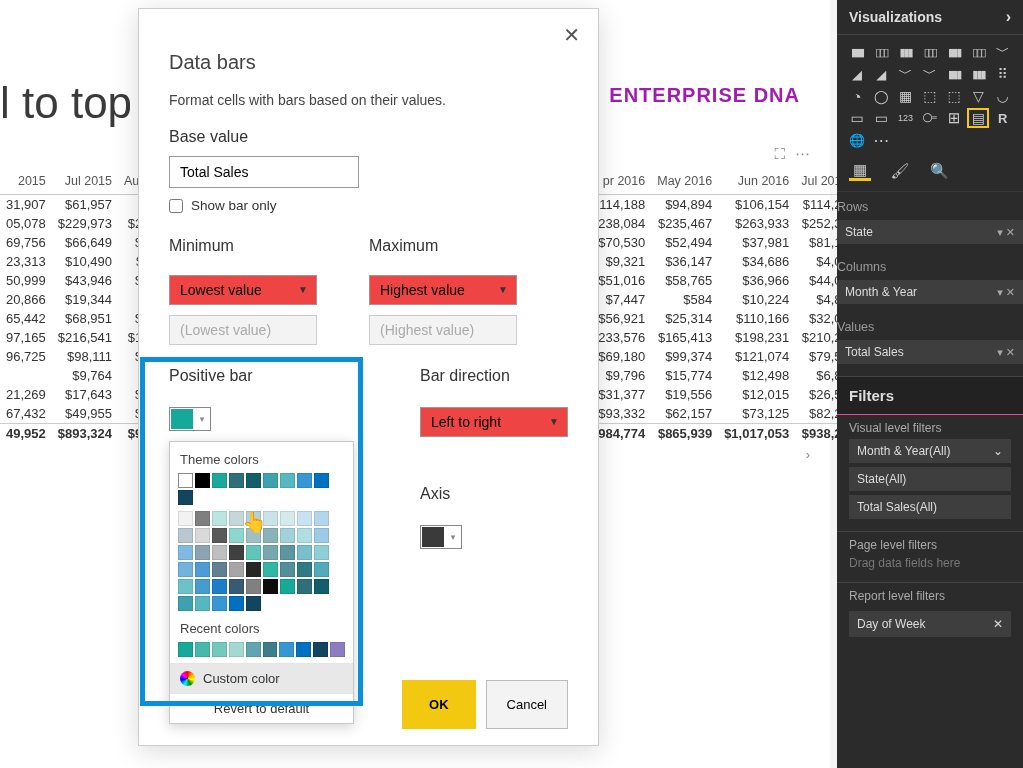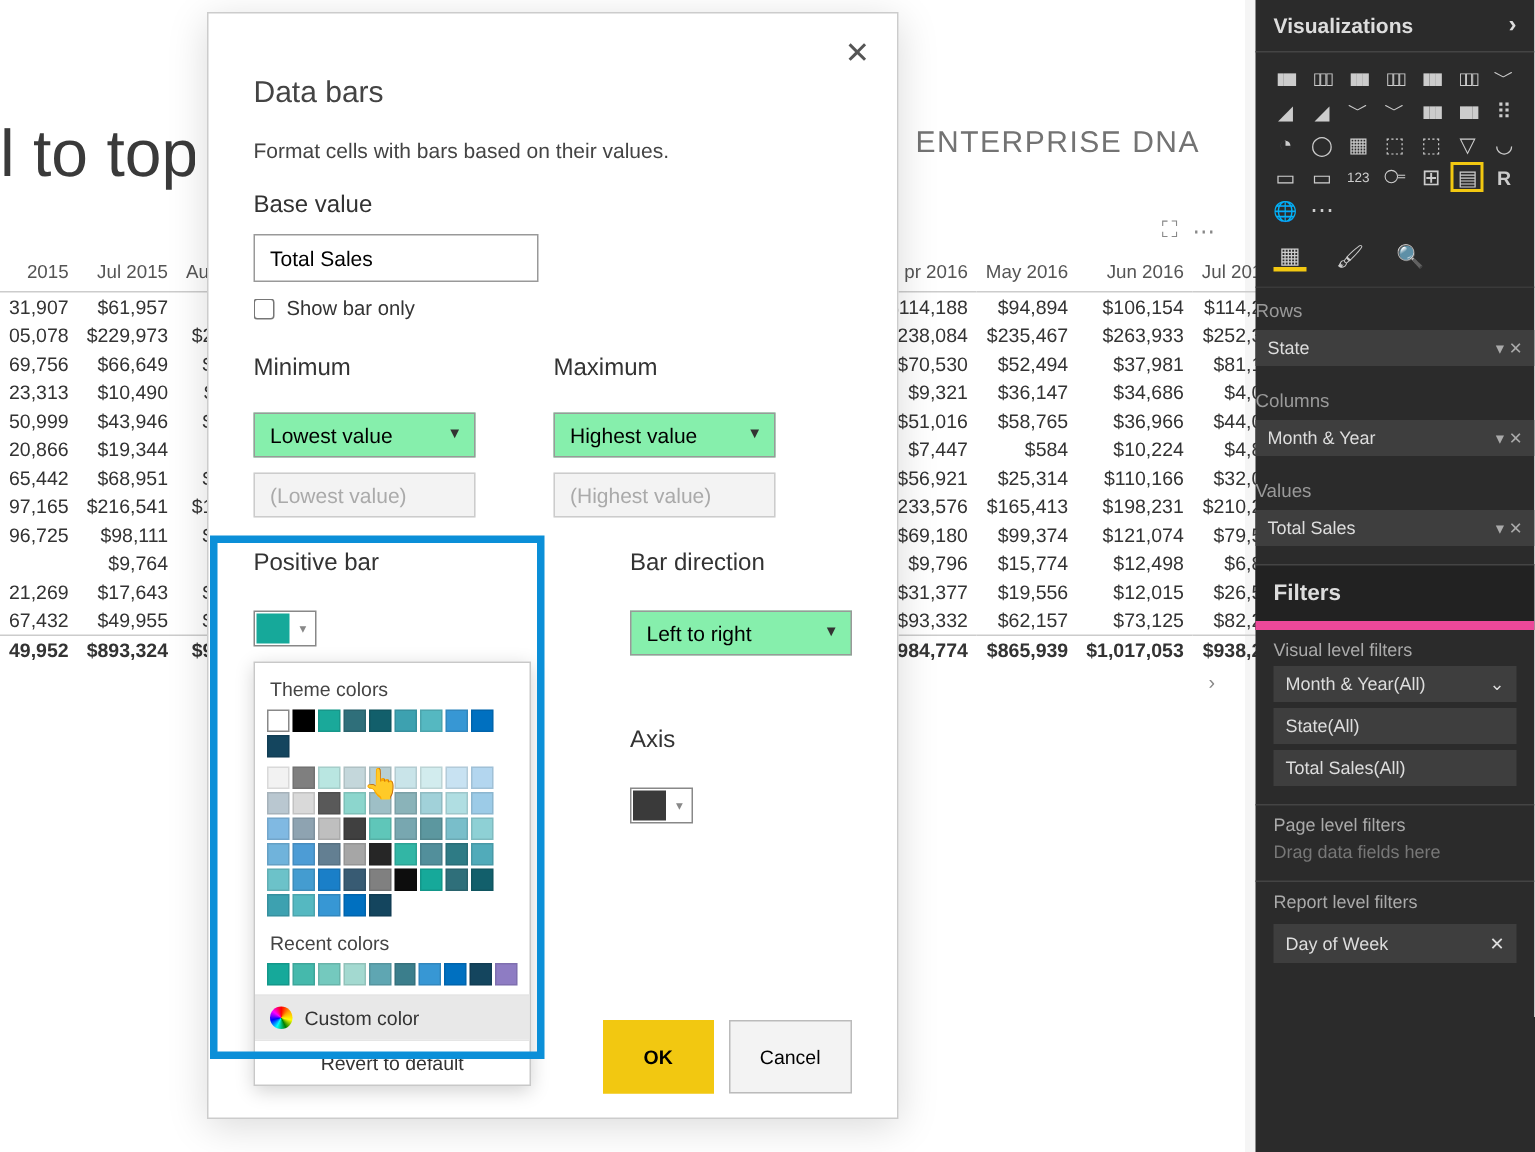--- a/index.html
+++ b/index.html
@@ -3,21 +3,21 @@
 <meta charset="utf-8">
 <style>
   * { box-sizing: border-box; margin: 0; padding: 0; font-family: "Segoe UI", Arial, sans-serif; }
   body { width: 1023px; height: 768px; overflow: hidden; position: relative; background: #f5f5f5; }
 
   
   .report-bg { position: absolute; top: 0; left: 0; width: 830px; height: 768px; background: #fff; }
   .report-title { position: absolute; top: 78px; left: 0; font-size: 44px; font-weight: 300; color: #3a3a3a; overflow: hidden; white-space: nowrap; width: 130px; text-align:right;}
   .brand { position: absolute; top: 78px; right: 30px; display: flex; align-items: center; gap: 8px; }
   .brand svg { width: 34px; height: 34px; }
-  .brand-text { font-size: 20px; font-weight: 400; letter-spacing: 1px; color: #737373; }
+  .brand-text { font-size: 20px; font-weight: 700; letter-spacing: 1px; color: #a21caf; }
   .table-controls { position: absolute; top: 145px; right: 20px; display: flex; gap: 10px; color: #888; font-size: 15px; }
   .table-controls span { cursor: pointer; }
 
   
   .data-table { position: absolute; top: 172px; left: 0; right: 20px; font-size: 13px; color: #333; }
   .data-table table { border-collapse: collapse; width: 100%; }
   .data-table th, .data-table td { padding: 2px 6px; text-align: right; font-weight: 400; border: none; white-space: nowrap; }
   .data-table th { color: #555; border-bottom: 1px solid #ccc; padding-bottom: 6px; font-size: 12.5px;}
   .data-table tbody tr:last-child td { border-top: 1px solid #ccc; font-weight: 700; }
   .left-strip { position:absolute; top:172px; left:0; width:135px; }
@@ -27,21 +27,21 @@
   .dialog { position: absolute; top: 8px; left: 138px; width: 461px; height: 738px; background: #fff; border: 1px solid #ccc; box-shadow: 0 5px 25px rgba(0,0,0,0.15); padding: 42px 30px 20px 30px; }
   .dialog-close { position: absolute; top: 14px; right: 18px; font-size: 20px; color: #555; cursor: pointer; }
   .dialog h1 { font-size: 20px; font-weight: 300; color: #444; margin-bottom: 18px; }
   .dialog .subtitle { font-size: 14px; color: #444; margin-bottom: 20px; }
   .dialog .section-label { font-size: 16px; color: #333; margin-bottom: 10px; font-weight: 400; }
   .base-input { border: 1px solid #999; padding: 7px 10px; font-size: 14px; width: 190px; margin-bottom: 10px; }
   .checkbox-row { display: flex; align-items: center; gap: 8px; margin-bottom: 24px; font-size: 13.5px; color: #333; }
   .checkbox-row input { width: 14px; height: 14px; }
   .min-max-row { display: flex; gap: 52px; margin-bottom: 22px; }
   .min-max-col { display: flex; flex-direction: column; gap: 10px; }
-  .select-like { border: 1px solid #999; padding: 6px 10px; font-size: 14px; width: 148px; background: #86efac; position: relative; }
+  .select-like { border: 1px solid #999; padding: 6px 10px; font-size: 14px; width: 148px; background: #ef4444; position: relative; }
   .select-like::after { content: "▼"; position: absolute; right: 8px; top: 8px; font-size: 10px; color: #333; }
   .placeholder-input { border: 1px solid #ccc; background: #f3f3f3; color: #aaa; padding: 6px 10px; font-size: 14px; width: 148px; }
   .bar-axis-row { display: flex; gap: 52px; }
   .bar-axis-col { display: flex; flex-direction: column; gap: 12px; }
   .color-swatch-btn { width: 42px; height: 24px; border: 1px solid #888; display: flex; align-items: center; }
   .color-swatch-btn .sw { width: 22px; height: 20px; margin: 1px; }
   .color-swatch-btn .caret { flex: 1; text-align: center; font-size: 9px; color: #888; }
 
   
   .highlight-box { position: absolute; top: 357px; left: 140px; width: 223px; height: 349px; border: 5px solid #0b8fd8; pointer-events: none; }
@@ -71,21 +71,21 @@
   .viz-icons { display: grid; grid-template-columns: repeat(7, 1fr); gap: 4px; padding: 8px 10px 6px; }
   .viz-icons .vi { width: 20px; height: 18px; display: flex; align-items: center; justify-content: center; color: #ccc; font-size: 14px; cursor:pointer;}
   .viz-icons .vi.active { outline: 2px solid #F2C811; outline-offset: -1px; }
   .tool-row { display: flex; gap: 18px; padding: 6px 12px 10px; border-bottom: 1px solid #3a3a3a; }
   .tool-row .t { width: 22px; height: 20px; color: #ccc; font-size: 15px; display:flex; align-items:center; justify-content:center; cursor:pointer;}
   .tool-row .t.active { border-bottom: 3px solid #F2C811; }
   .section { padding: 8px 0 2px; }
   .section .label { color: #9a9a9a; margin-bottom: 6px; }
   .field-pill { background: #3e3e3e; padding: 5px 8px; margin-bottom: 6px; font-size: 12px; display:flex; justify-content:space-between; align-items:center;}
   .field-pill .caret { color:#aaa; font-size:11px; }
-  .filters-head { background: #222; font-weight: 700; font-size: 15px; padding: 10px 12px; border-top:1px solid #444; border-bottom:6px solid #ec4899; margin-top:4px;}
+  .filters-head { background: #222; font-weight: 700; font-size: 15px; padding: 10px 12px; border-top:1px solid #444; border-bottom:1px solid #ec4899; margin-top:4px;}
   .filter-group { padding: 6px 12px 2px; color:#aaa; font-size:12px;}
   .filter-pill { background: #3e3e3e; padding: 5px 8px; margin: 4px 0; color:#ddd; display:flex; justify-content:space-between; align-items:center; font-size:12px;}
   .bottom-pill { background: #3e3e3e; padding: 6px 8px; margin: 6px 12px 0; display:flex; justify-content:space-between; align-items:center; font-size:12px;}
   .dark-sep { border-top:1px solid #444; margin-top:6px;}
 
   
   .ic-bars::before{content:"▮▮▮"; letter-spacing:-2px; font-size:11px;}
   .ic-stack::before{content:"▯▯▯"; letter-spacing:-2px; font-size:11px;}
   .ic-line::before{content:"﹀"; font-size:14px;}
   .ic-area::before{content:"◢"; font-size:13px;}

